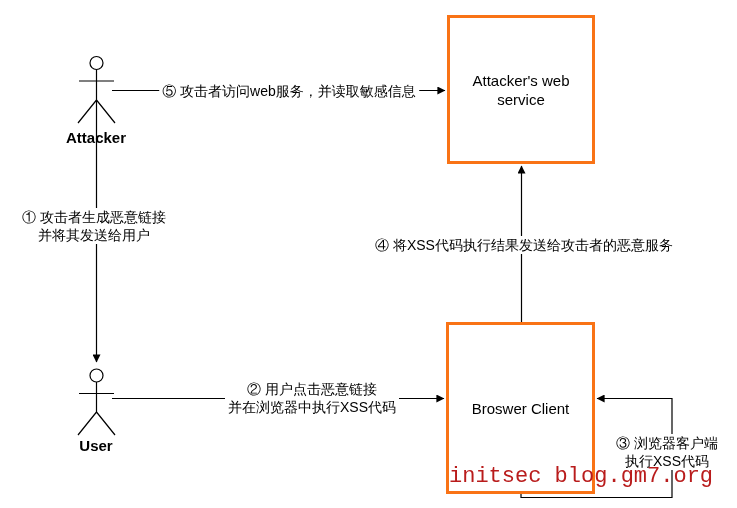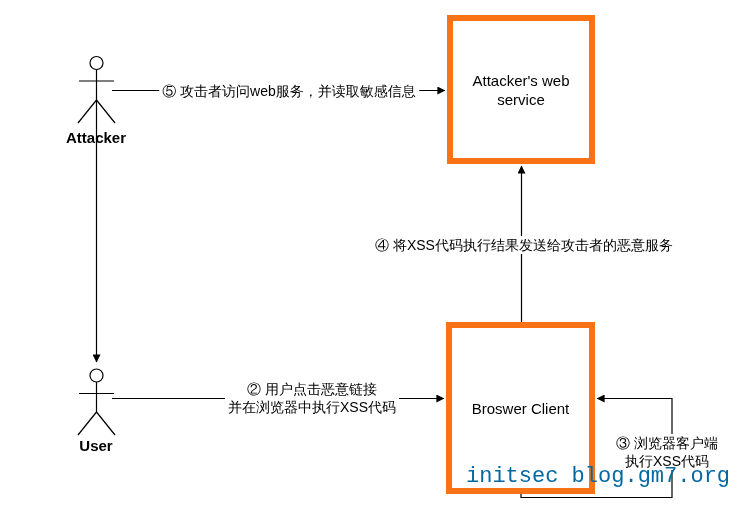--- a/index.html
+++ b/index.html
@@ -17,21 +17,21 @@
     overflow: hidden;
   }
   .layer-svg {
     position: absolute;
     left: 0; top: 0;
     z-index: 1;
   }
   .node-box {
     position: absolute;
     box-sizing: border-box;
-    border: 6px solid #f97316;
+    border: 3px solid #f97316;
     background: #ffffff;
     display: flex;
     align-items: center;
     justify-content: center;
     text-align: center;
     font-size: 15px;
     line-height: 19px;
     z-index: 2;
   }
   .node-box .node-label { width: 118px; }
@@ -60,25 +60,25 @@
   .lbl-step5 { left: 289px; top: 82px;  }
   .lbl-step1 { left: 94px;  top: 208px; }
   .lbl-step4 { left: 524px; top: 236px; }
   .lbl-step2 { left: 312px; top: 380px; }
   .lbl-step3 { left: 667px; top: 434px; }
   .lbl-attacker { left: 96px; top: 129px; font-weight: bold; }
   .lbl-user     { left: 96px; top: 437px; font-weight: bold; }
 
   .watermark {
     position: absolute;
-    left: 466px;
+    left: 449px;
     top: 464px;
     font-family: "Liberation Mono", monospace;
     font-size: 22px;
-    color: #0369a1;
+    color: #b91c1c;
     white-space: nowrap;
     z-index: 5;
   }
 </style>
 </head>
 <body>
 
 <div class="stage">
 
   <svg class="layer-svg" width="737" height="508" viewBox="0 0 737 508">
@@ -117,20 +117,24 @@
     <div class="node-label">Broswer Client</div>
   </div>
 
   <div class="actor-label lbl-attacker">Attacker</div>
   <div class="actor-label lbl-user">User</div>
 
   <div class="edge-label lbl-step5">
     <div>⑤ 攻击者访问web服务，并读取敏感信息</div>
   </div>
 
+  <div class="edge-label lbl-step1">
+    <div>① 攻击者生成恶意链接</div>
+    <div>并将其发送给用户</div>
+  </div>
 
   <div class="edge-label lbl-step4">
     <div>④ 将XSS代码执行结果发送给攻击者的恶意服务</div>
   </div>
 
   <div class="edge-label lbl-step3">
     <div>③ 浏览器客户端</div>
     <div>执行XSS代码</div>
   </div>
 

